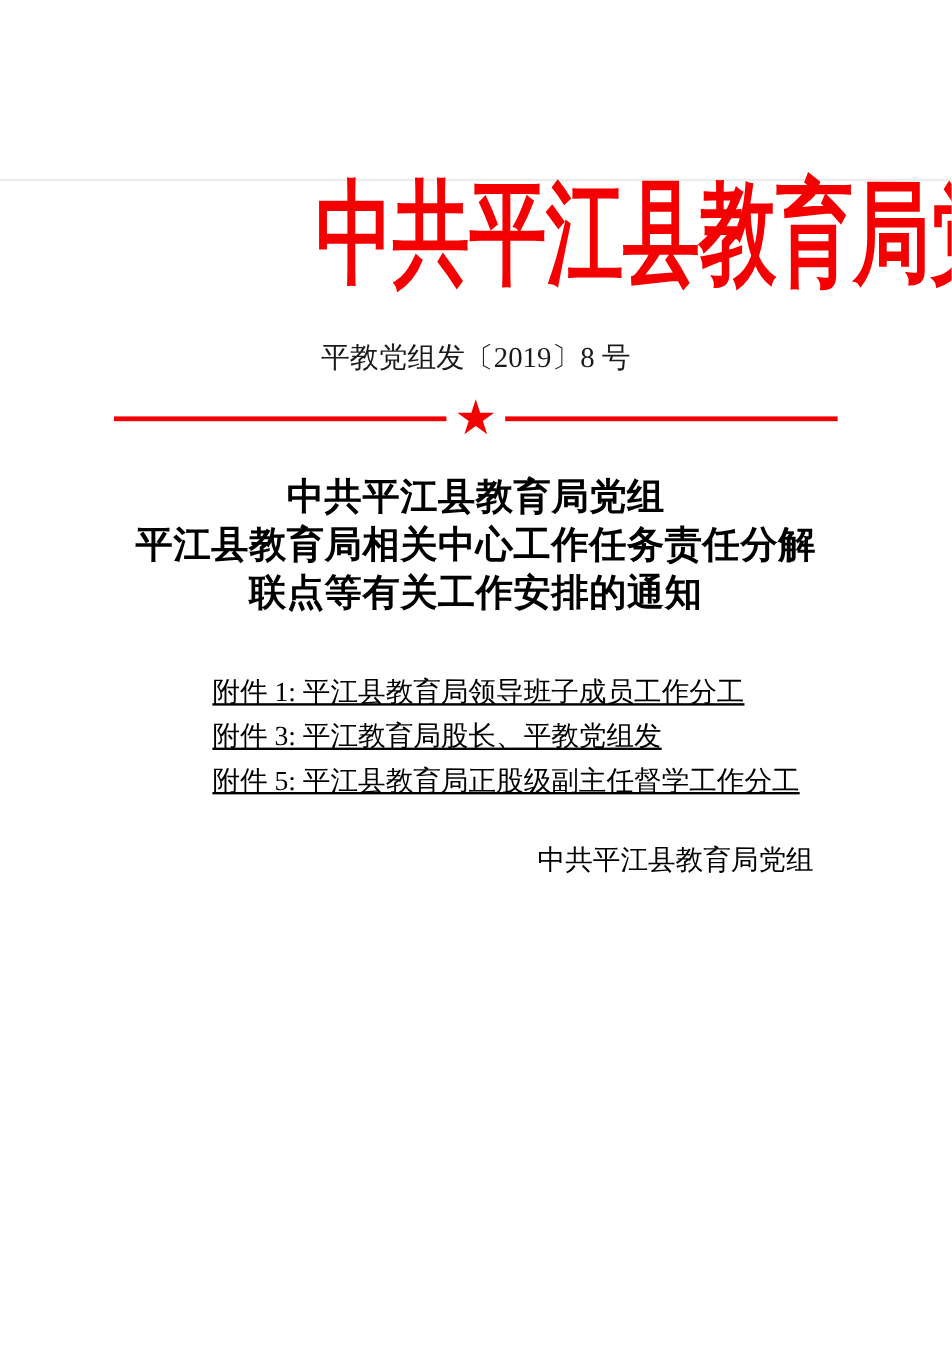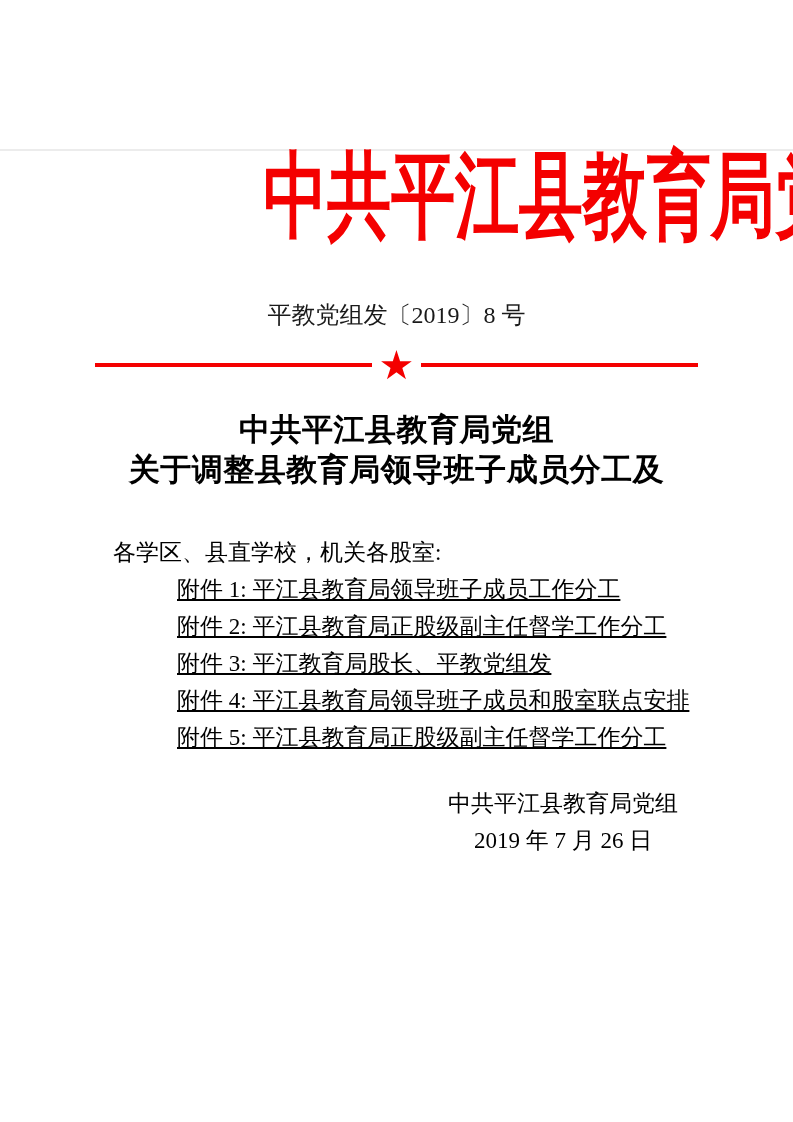--- a/index.html
+++ b/index.html
@@ -45,21 +45,21 @@
     line-height: 96px;
     font-weight: 700;
     color: var(--red);
     transform: scaleX(0.68);
     transform-origin: center;
     letter-spacing: 0px;
   }
 
   
   .doc-number {
-    margin-top: 56px;
+    margin-top: 40px;
     text-align: center;
     font-size: 24px;
     line-height: 30px;
     color: #1a1a1a;
   }
 
   
   .divider {
     margin: 17px -18px 0 -18px;
     height: 36px;
@@ -132,34 +132,31 @@
   <div class="doc-number">平教党组发〔2019〕8 号</div>
 
   <div class="divider">
     <span class="line"></span>
     <span class="star">★</span>
     <span class="line"></span>
   </div>
 
   <div class="doc-title">
     <div>中共平江县教育局党组</div>
-    <div>关于调整县教育局领导班子成员分工及</div>
+    <div>平江县教育局相关中心工作任务责任分解</div>
+    <div>联点等有关工作安排的通知</div>
   </div>
 
   <div class="body-text">
-    <div class="salutation">各学区、县直学校，机关各股室:</div>
 
 
     <div class="attachments">
       <div class="attachment">附件 1: 平江县教育局领导班子成员工作分工</div>
-      <div class="attachment">附件 2: 平江县教育局正股级副主任督学工作分工</div>
       <div class="attachment">附件 3: 平江教育局股长、平教党组发</div>
-      <div class="attachment">附件 4: 平江县教育局领导班子成员和股室联点安排</div>
       <div class="attachment">附件 5: 平江县教育局正股级副主任督学工作分工</div>
     </div>
   </div>
 
   <div class="signature">
     <div>中共平江县教育局党组</div>
-    <div>2019 年 7 月 26 日</div>
   </div>
 
 </div>
 
 </body></html>

